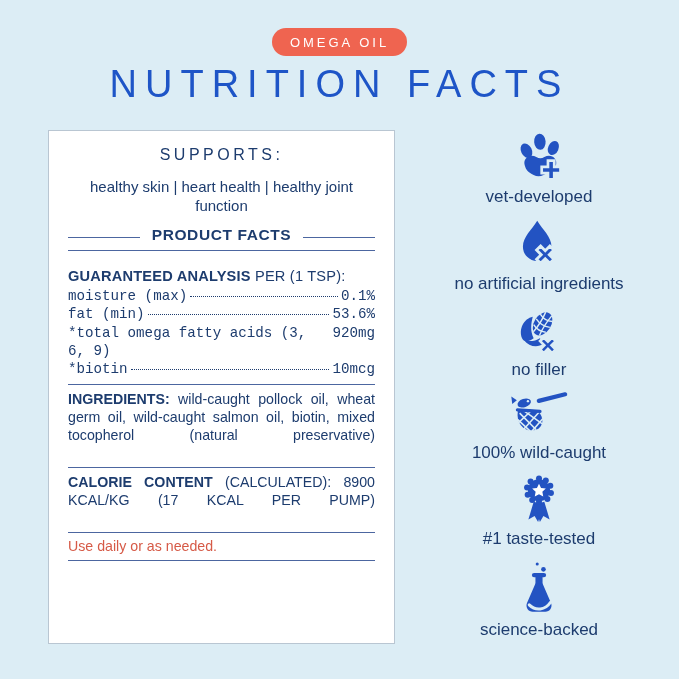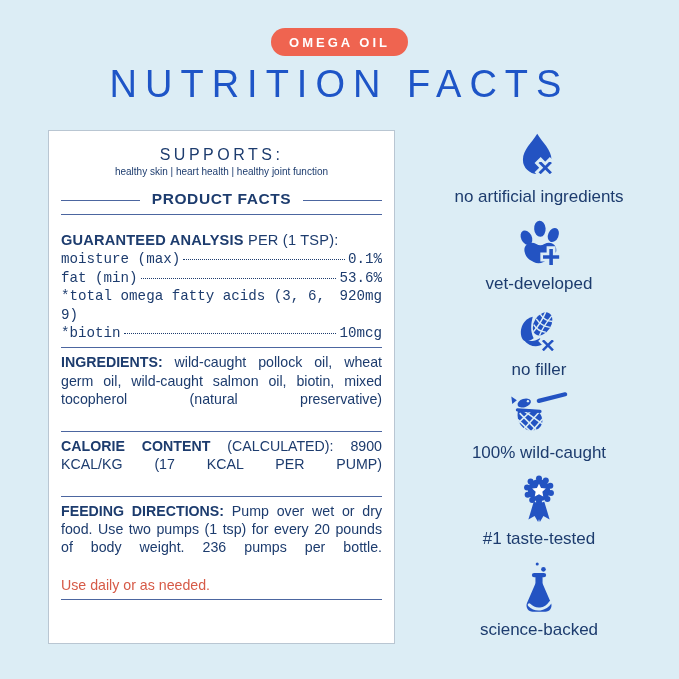--- a/index.html
+++ b/index.html
@@ -11,37 +11,37 @@
   html,body{margin:0;padding:0;}
   body{
     width:679px;height:679px;position:relative;overflow:hidden;
     background:var(--background);
     font-family:"Liberation Sans", sans-serif;
     color:var(--navy);
   }
   .header{position:absolute;top:28px;left:0;right:0;text-align:center;}
   .badge{
     display:inline-block;background:var(--badge);color:#fff;
-    font-size:13px;font-weight:bold;letter-spacing:3px;
+    font-size:13px;font-weight:normal;letter-spacing:3px;
     padding:7px 18px 6px;border-radius:16px;
   }
   .title{
     margin-top:7px;color:var(--title);font-size:38px;letter-spacing:8px;
     font-weight:normal;
   }
 
   .panel{
     position:absolute;left:48px;top:130px;width:347px;height:514px;
     background:var(--panel-bg);border:1px solid var(--panel-border);
-    padding:11px 12px 6px;font-size:14.2px;line-height:1.27;
+    padding:11px 19px 6px;font-size:14.2px;line-height:1.27;
   }
   .center{text-align:center;}
   .b{font-weight:bold;}
   .supports-head{font-size:16px;letter-spacing:3.5px;margin-top:3px;}
-  .supports-text{font-size:10px;margin-top:1px;}
+  .supports-text{font-size:15px;margin-top:12px;}
   .pf-head{display:flex;align-items:center;gap:12px;margin-top:10px;justify-content:center;}
   .pf-line{flex:1;border-top:1.5px solid var(--rule);margin-top:4px;}
   .pf-title{font-weight:bold;font-size:15.5px;letter-spacing:0.6px;}
   .rule{border-top:1.6px solid var(--rule);margin:5px 0;}
   .ga-head{margin:16px 0 1px;font-size:14.6px;letter-spacing:0.2px;}
   .ga-row{display:flex;align-items:baseline;font-size:14.2px;line-height:1.3;font-family:Liberation Mono, monospace;}
   .ga-dots{flex:1;border-bottom:1.9px dotted var(--navy);margin:0 3px;transform:translateY(-3px);}
   .para{margin:3px 0;text-align:justify;}
   .para:after{content:"";display:inline-block;width:100%;}
   .red-note{color:var(--red);margin-top:-1px;}
@@ -111,54 +111,50 @@
 
   <div class="rule"></div>
 
   <div class="para">
     <span class="b">CALORIE CONTENT</span>
     <span>(CALCULATED): 8900 KCAL/KG (17 KCAL PER PUMP)</span>
   </div>
 
   <div class="rule"></div>
 
-  <div class="para">
-    <span class="b">FEEDING DIRECTIONS:</span>
-    <span>Pump over wet or dry food. Use two pumps (1 tsp) for every 20 pounds of body weight. 236 pumps per bottle.</span>
-  </div>
   <div class="red-note">Use daily or as needed.</div>
 
   <div class="rule"></div>
 
 
 </div>
 
 <div class="benefits">
+
+  <div class="benefit">
+    <svg class="ic" width="54" height="52" viewBox="0 0 60 58">
+      <g class="fill">
+        <ellipse cx="16" cy="22" rx="6" ry="8.6" transform="rotate(-26 16 22)"></ellipse>
+        <ellipse cx="31" cy="12" rx="6.4" ry="9" transform="rotate(-4 31 12)"></ellipse>
+        <ellipse cx="46" cy="19" rx="5.8" ry="8.2" transform="rotate(24 46 19)"></ellipse>
+        <path d="M14 38 C12 30 20 25 27 29 C30 31 33 31 36 29 C43 25 51 30 49 38 C47.5 44 41 46 35 49 C31.5 51 27.5 51 24 49 C18 46 15.5 44 14 38 Z"></path>
+      </g>
+      <path class="bgstroke" stroke-width="3" d="M40 32 h7 v7 h7 v7 h-7 v7 h-7 v-7 h-7 v-7 h7 Z" transform="translate(0,1)"></path>
+    </svg>
+    <div class="lbl">vet-developed</div>
+  </div>
 
   <div class="benefit">
     <svg class="ic" width="50" height="52" viewBox="0 0 56 58">
       <path class="fill" d="M26 3 C32 13 42 21 42 32 a16 16 0 0 1 -32 0 C10 21 20 13 26 3 Z"></path>
       <g transform="translate(35,41) rotate(45)">
         <path class="bgstroke" stroke-width="3.2" d="M-10.5 -3.2 h7.3 v-7.3 h6.4 v7.3 h7.3 v6.4 h-7.3 v7.3 h-6.4 v-7.3 h-7.3 Z"></path>
       </g>
     </svg>
     <div class="lbl">no artificial ingredients</div>
-  </div>
-
-  <div class="benefit">
-    <svg class="ic" width="54" height="52" viewBox="0 0 60 58">
-      <g class="fill">
-        <ellipse cx="16" cy="22" rx="6" ry="8.6" transform="rotate(-26 16 22)"></ellipse>
-        <ellipse cx="31" cy="12" rx="6.4" ry="9" transform="rotate(-4 31 12)"></ellipse>
-        <ellipse cx="46" cy="19" rx="5.8" ry="8.2" transform="rotate(24 46 19)"></ellipse>
-        <path d="M14 38 C12 30 20 25 27 29 C30 31 33 31 36 29 C43 25 51 30 49 38 C47.5 44 41 46 35 49 C31.5 51 27.5 51 24 49 C18 46 15.5 44 14 38 Z"></path>
-      </g>
-      <path class="bgstroke" stroke-width="3" d="M40 32 h7 v7 h7 v7 h-7 v7 h-7 v-7 h-7 v-7 h7 Z" transform="translate(0,1)"></path>
-    </svg>
-    <div class="lbl">vet-developed</div>
   </div>
 
   <div class="benefit">
     <svg class="ic" width="52" height="50" viewBox="0 0 58 56">
       <path class="fill" d="M10 36 C6 26 12 14 22 12 C20 20 19 28 23 36 C18 40 12 41 10 36 Z"></path>
       <g transform="rotate(32 33 20)">
         <ellipse class="fill" cx="33" cy="20" rx="9.5" ry="14"></ellipse>
         <g class="bgline" stroke-width="1.6">
           <path d="M25 12 q8 4 16 0"></path>
           <path d="M24 19 q9 4 18 0"></path>

